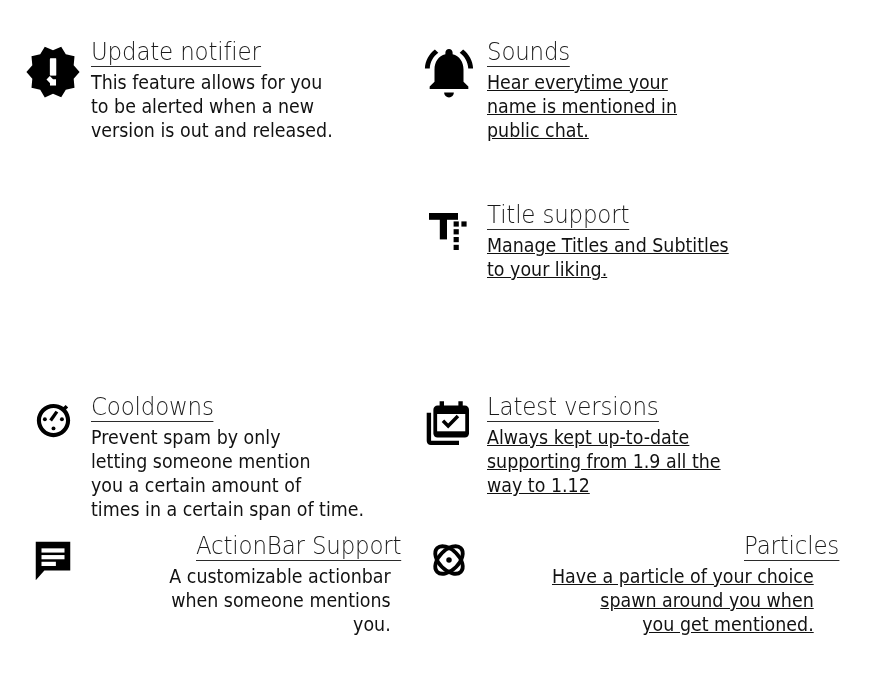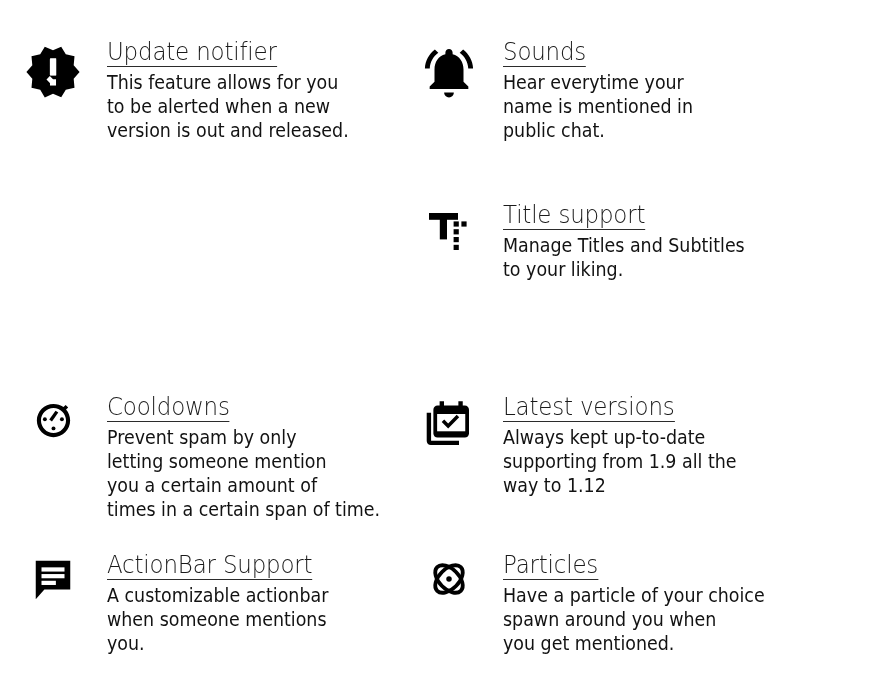--- a/index.html
+++ b/index.html
@@ -20,21 +20,20 @@
     position: relative;
     width: 876px;
     height: 677px;
     box-sizing: border-box;
   }
 
   .feature-item {
     position: absolute;
     display: flex;
     align-items: flex-start;
-    gap: 16px;
   }
 
   .feature-icon {
     flex: 0 0 auto;
     width: 58px;
     display: flex;
     justify-content: center;
     align-items: flex-start;
   }
   .feature-icon svg {
@@ -70,26 +69,26 @@
     line-height: 1.24;
     color: #121212;
     margin: 0;
     transform: scaleX(0.90);
     transform-origin: left top;
     white-space: pre-line;
   }
 
   
   .col-left  { left: 24px;  width: 400px; }
-  .col-right { left: 420px; width: 430px; }
+  .col-right { left: 420px; width: 430px; text-decoration: underline; }
 
   .row-1 { top: 38px; }
   .row-2 { top: 201px; }
   .row-3 { top: 360px; margin-top: 33px; }
-  .row-4 { top: 551px; }
+  .row-4 { top: 532px; text-align: right; }
 
   .icon-pad-1 { padding-top: 4px; }
   .icon-pad-2 { padding-top: 6px; }
 </style>
 </head>
 <body>
 
 <div id="feature-grid">
 
   <div class="feature-item col-left row-1">

